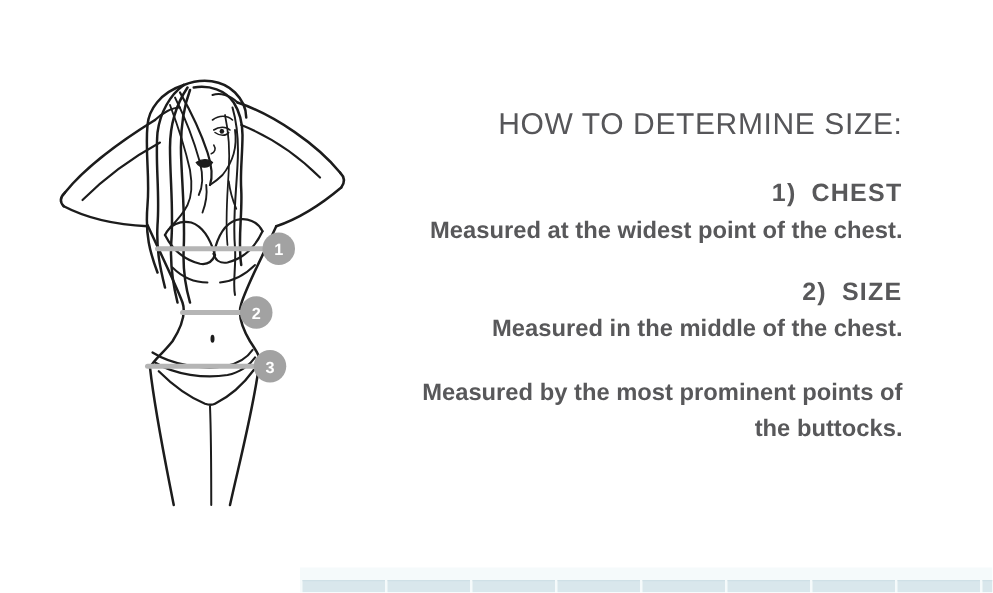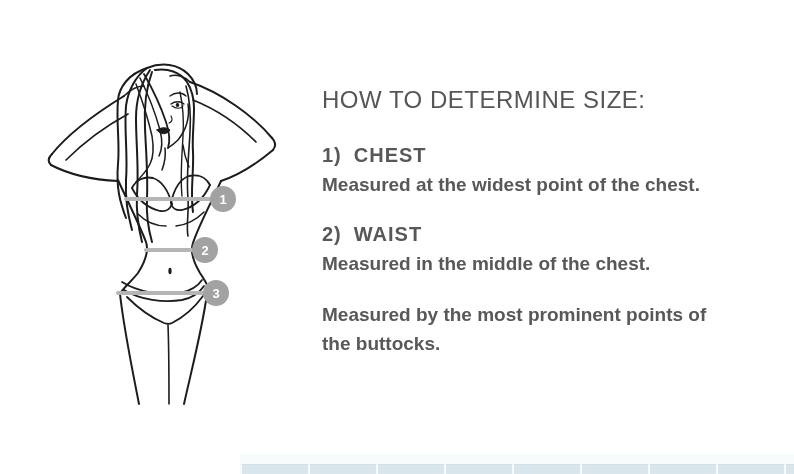--- a/index.html
+++ b/index.html
@@ -48,21 +48,21 @@
   }
   .marker.m1{left:210px; top:186px;}
   .marker.m2{left:192px; top:237px;}
   .marker.m3{left:203px; top:280px;}
 
   
   .info{
     position:absolute;
     left:322px; top:86px;
     width:400px;
-    text-align:left;
+    text-align:right;
     color:#58585a;
     font-weight:300;
   }
   .info-title{
     font-size:24px;
     letter-spacing:0.5px;
     color:#565659;
     margin:0 0 28px 0;
     font-weight:300;
   }
@@ -199,21 +199,21 @@
 
     <div>
       <div class="section-heading">
         <span class="sec-num">1)</span><span class="sec-name">CHEST</span>
       </div>
       <div class="section-body">Measured at the widest point of the chest.</div>
     </div>
 
     <div>
       <div class="section-heading">
-        <span class="sec-num">2)</span><span class="sec-name">WAIST</span>
+        <span class="sec-num">2)</span><span class="sec-name">SIZE</span>
       </div>
       <div class="section-body">Measured in the middle of the chest.</div>
     </div>
 
     <div>
       <div class="section-body">Measured by the most prominent points of the buttocks.</div>
     </div>
   </div>
 
   <div class="table-preview">

